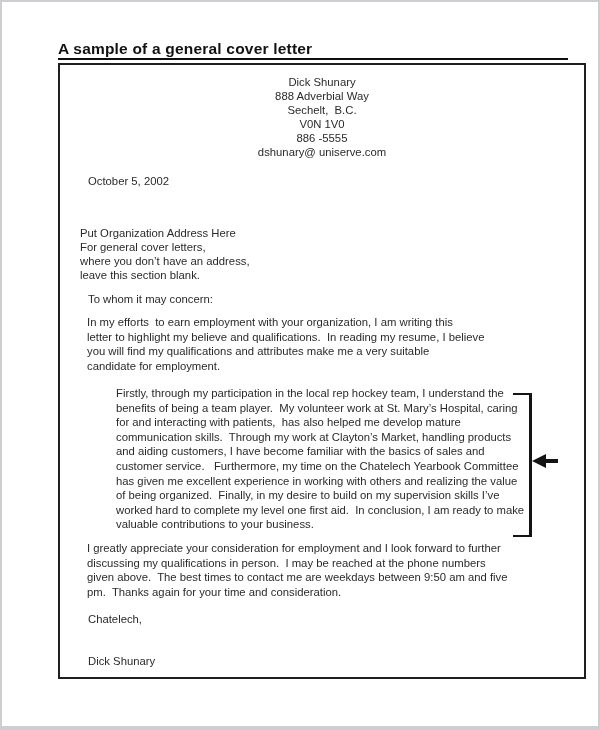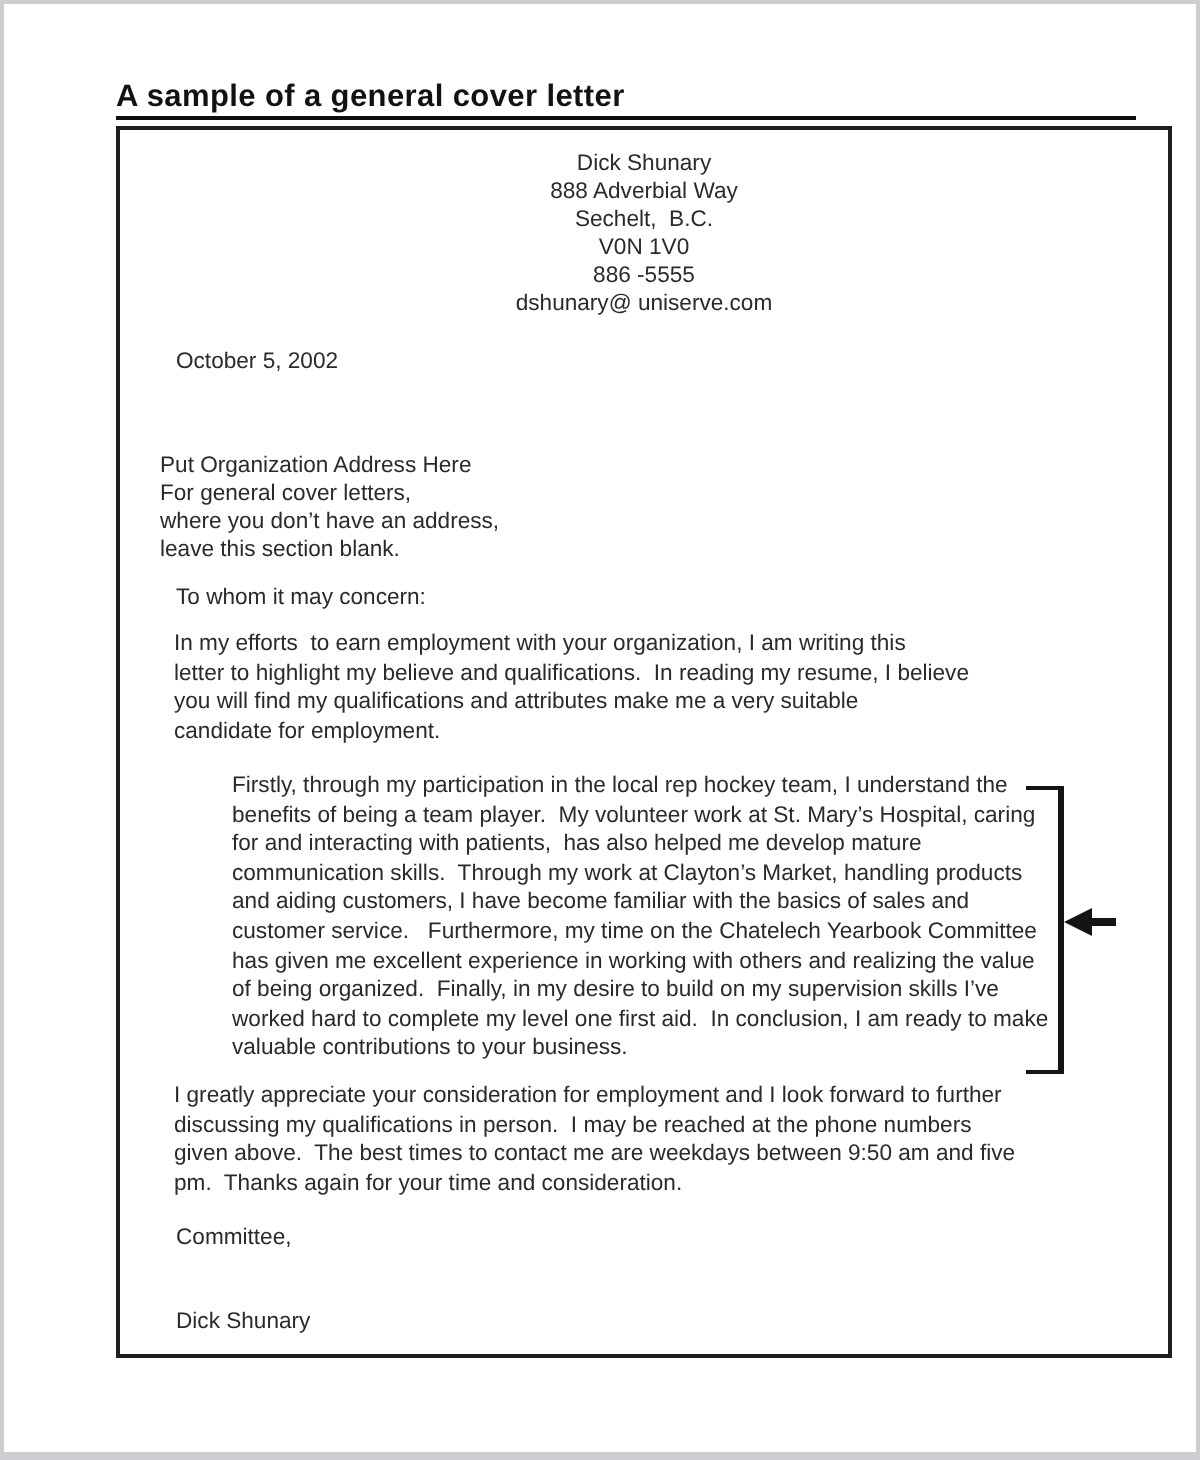--- a/index.html
+++ b/index.html
@@ -127,21 +127,21 @@
 has given me excellent experience in working with others and realizing the value
 of being organized.  Finally, in my desire to build on my supervision skills I’ve
 worked hard to complete my level one first aid.  In conclusion, I am ready to make
 valuable contributions to your business.</div>
 
     <div class="txt para para3">I greatly appreciate your consideration for employment and I look forward to further
 discussing my qualifications in person.  I may be reached at the phone numbers
 given above.  The best times to contact me are weekdays between 9:50 am and five
 pm.  Thanks again for your time and consideration.</div>
 
-    <div class="txt signoff">Committee,</div>
+    <div class="txt signoff">Chatelech,</div>
 
     <div class="txt signature">Dick Shunary</div>
 
   </div>
 
   <div class="bracket"></div>
   <span class="arrow-head"></span>
   <span class="arrow-tail"></span>
 
 </div>

